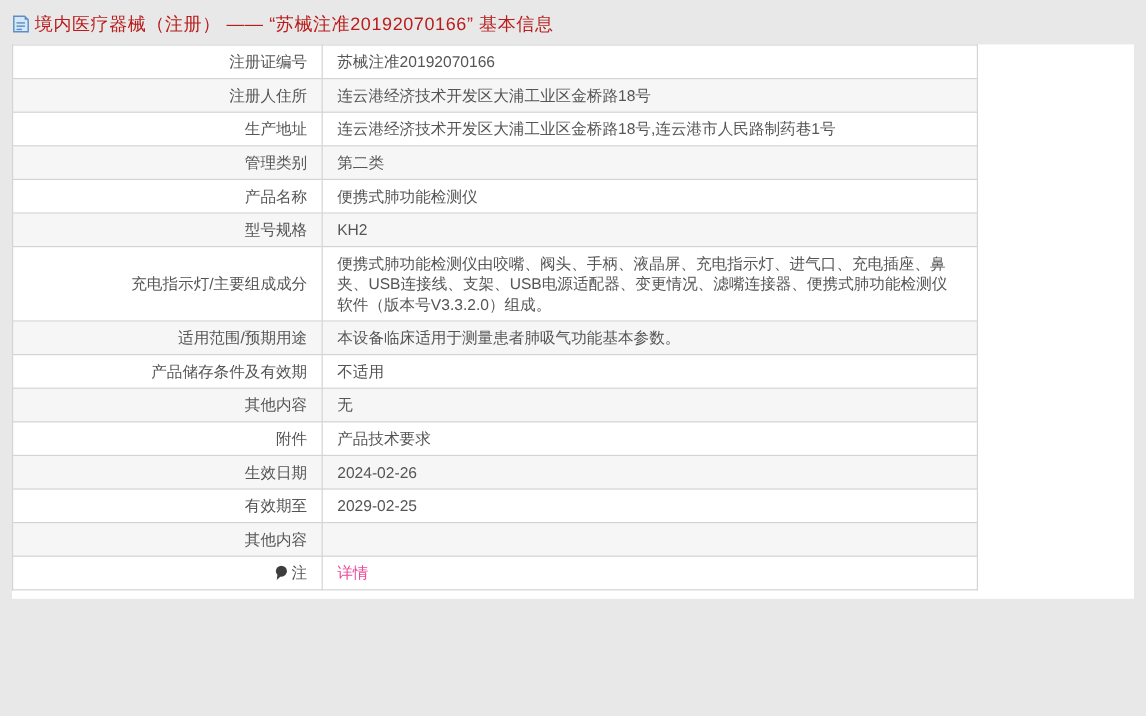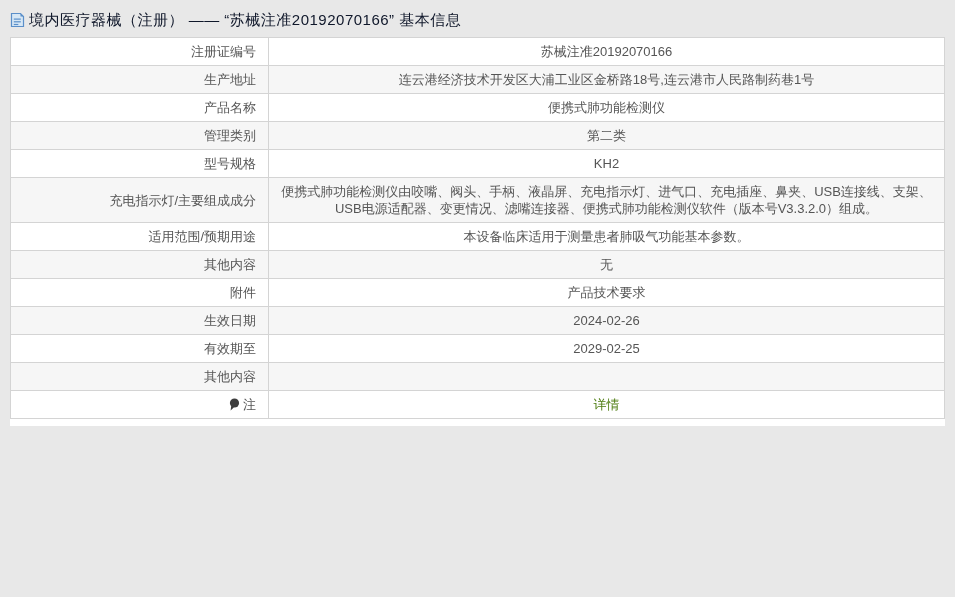--- a/index.html
+++ b/index.html
@@ -9,59 +9,59 @@
     font-family:"Liberation Sans","DejaVu Sans",sans-serif;
     overflow:hidden;
   }
   .page-header{
     display:flex;align-items:center;
     padding:9px 10px 6px 10px;
     height:22px;
   }
   .doc-icon{width:15px;height:16px;margin-right:4px;flex:0 0 auto;}
   .page-title{
-    color:#0f172a;
+    color:#b91c1c;
     font-size:15px;
     letter-spacing:0.5px;
     white-space:nowrap;
   }
   .panel{
     margin-left:10px;
     width:935px;
     background:#ffffff;
     padding-bottom:7px;
     box-sizing:border-box;
   }
   table.info{
-    width:935px;
+    width:805px;
     border-collapse:collapse;
     table-layout:fixed;
     background:#ffffff;
   }
   table.info,table.info td{
     border:1px solid #d4d4d4;
   }
   table.info td{
     font-size:13px;
     color:#555555;
     padding:5px 12px;
     line-height:17px;
     vertical-align:middle;
     word-break:break-all;
   }
   td.cell-label{
     width:233px;
     text-align:right;
     color:#555555;
   }
-  td.cell-value{text-align:center;color:#555555;}
+  td.cell-value{text-align:left;color:#555555;}
   table.info tr:nth-child(even){background:#f6f6f6;}
   table.info tr{height:28px;}
   a.detail-link{
-    color:#4d7c0f;
+    color:#ec4899;
     text-decoration:none;
     cursor:pointer;
   }
   .note-icon{
     display:inline-block;
     width:11px;height:13px;
     margin-right:3px;
     vertical-align:-2px;
   }
 </style>
@@ -81,51 +81,59 @@
 
 <div class="panel">
   <table class="info">
     <tbody id="rows-host">
   <tr>
     <td class="cell-label">注册证编号</td>
     <td class="cell-value">苏械注准20192070166</td>
   </tr>
 
 
+  <tr>
+    <td class="cell-label">注册人住所</td>
+    <td class="cell-value">连云港经济技术开发区大浦工业区金桥路18号</td>
+  </tr>
 
   <tr>
     <td class="cell-label">生产地址</td>
     <td class="cell-value">连云港经济技术开发区大浦工业区金桥路18号,连云港市人民路制药巷1号</td>
   </tr>
 
   <tr>
-    <td class="cell-label">产品名称</td>
-    <td class="cell-value">便携式肺功能检测仪</td>
+    <td class="cell-label">管理类别</td>
+    <td class="cell-value">第二类</td>
   </tr>
 
   <tr>
-    <td class="cell-label">管理类别</td>
-    <td class="cell-value">第二类</td>
+    <td class="cell-label">产品名称</td>
+    <td class="cell-value">便携式肺功能检测仪</td>
   </tr>
 
   <tr>
     <td class="cell-label">型号规格</td>
     <td class="cell-value">KH2</td>
   </tr>
 
   <tr>
     <td class="cell-label">充电指示灯/主要组成成分</td>
     <td class="cell-value">便携式肺功能检测仪由咬嘴、阀头、手柄、液晶屏、充电指示灯、进气口、充电插座、鼻夹、USB连接线、支架、USB电源适配器、变更情况、滤嘴连接器、便携式肺功能检测仪软件（版本号V3.3.2.0）组成。</td>
   </tr>
 
   <tr>
     <td class="cell-label">适用范围/预期用途</td>
     <td class="cell-value">本设备临床适用于测量患者肺吸气功能基本参数。</td>
   </tr>
 
+  <tr>
+    <td class="cell-label">产品储存条件及有效期</td>
+    <td class="cell-value">不适用</td>
+  </tr>
 
   <tr>
     <td class="cell-label">其他内容</td>
     <td class="cell-value">无</td>
   </tr>
 
   <tr>
     <td class="cell-label">附件</td>
     <td class="cell-value">产品技术要求</td>
   </tr>

